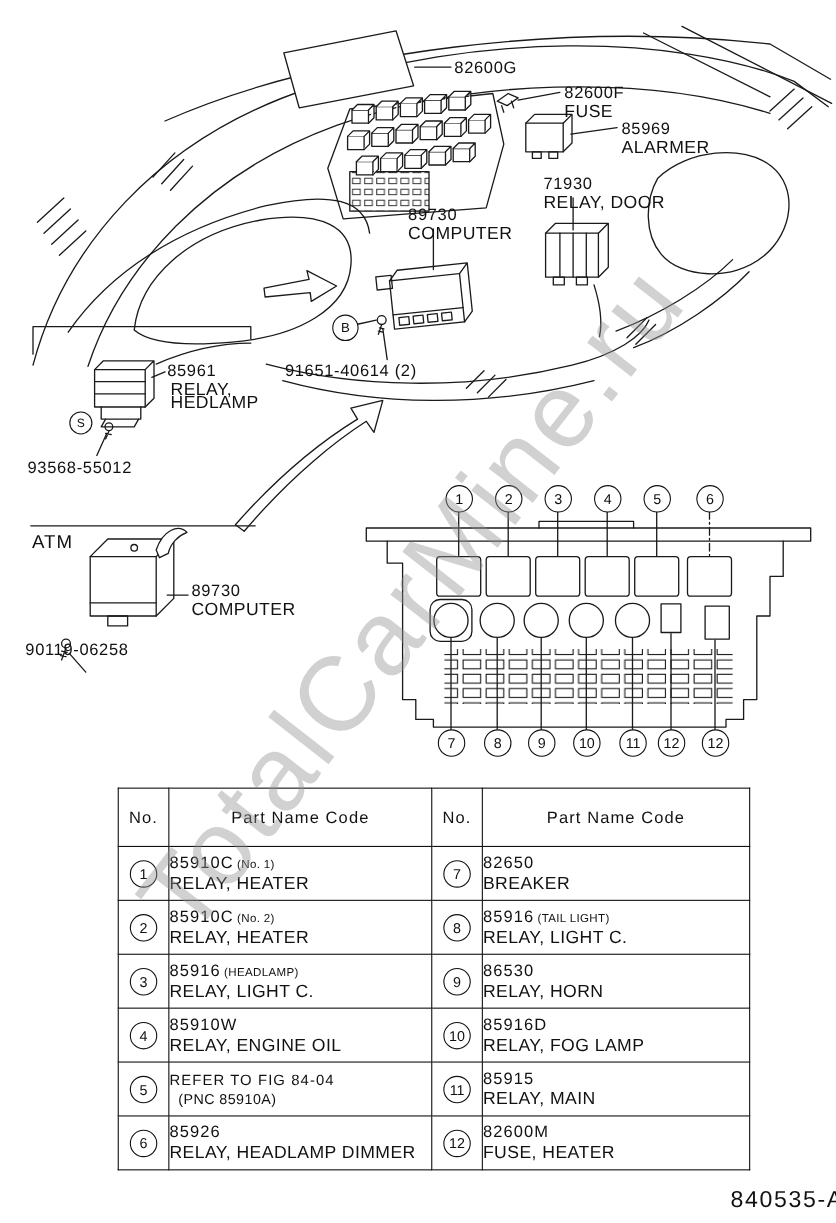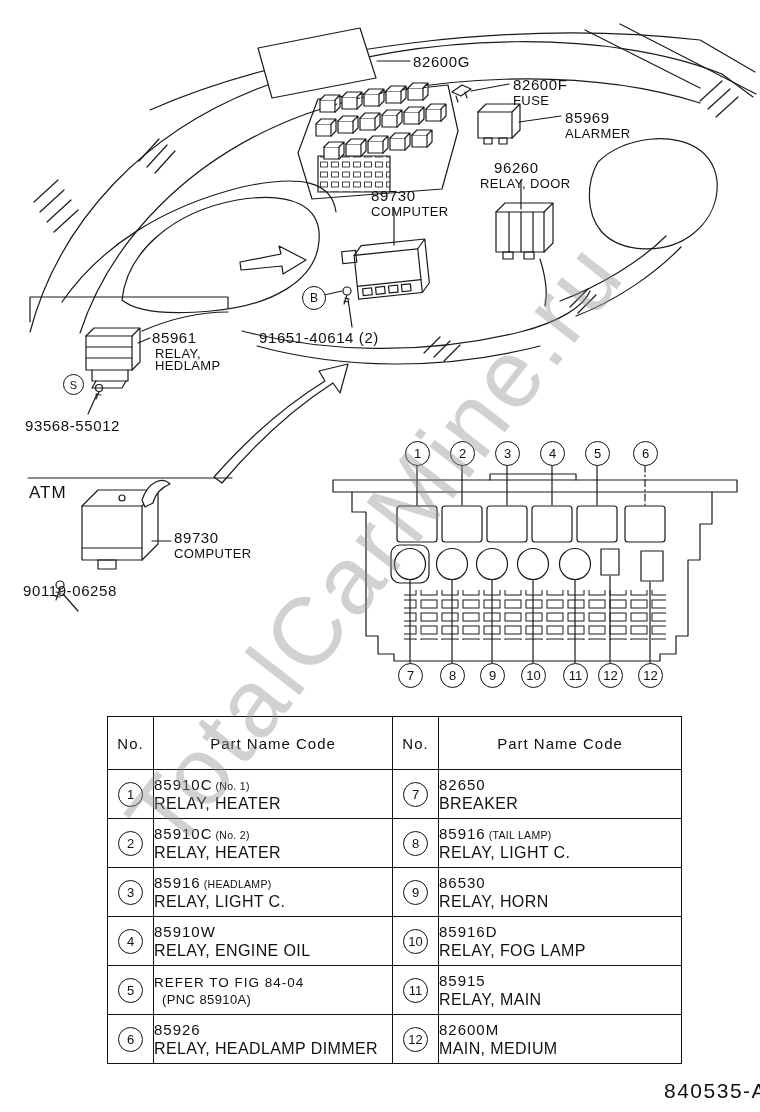--- a/index.html
+++ b/index.html
@@ -1,20 +1,20 @@
 <!DOCTYPE html>
 <html><head>
 <meta charset="utf-8">
 <style>
   html,body{margin:0;padding:0;background:#fff;}
   #page{position:relative;width:760px;height:1112px;background:#fff;overflow:hidden;
         font-family:Liberation Sans, sans-serif;color:#111;}
   .abs{position:absolute;white-space:nowrap;}
   .lbl{font-size:15px;letter-spacing:.6px;}
-  .sub{font-size:13px;letter-spacing:.4px;}
+  .sub{font-size:16px;letter-spacing:.4px;}
   .big{font-size:17px;letter-spacing:1px;}
   .callout{position:absolute;width:23px;height:23px;border:1.6px solid #111;border-radius:50%;
            background:#fff;display:flex;align-items:center;justify-content:center;
            font-size:13px;z-index:10;}
   .marker{position:absolute;width:19px;height:19px;border:1.4px solid #111;border-radius:50%;
           background:#fff;display:flex;align-items:center;justify-content:center;
           font-size:11px;z-index:10;}
   #watermark{position:absolute;left:375px;top:545px;transform:translate(-50%,-50%) rotate(-52deg);
              font-size:96px;letter-spacing:4px;color:rgba(145,145,145,.42);z-index:40;
              pointer-events:none;white-space:nowrap;}
@@ -180,22 +180,22 @@
       <path d="M 645,465 V 505" stroke-dasharray="7 3 1.5 3"></path>
       <path d="M 410,663 V 580 M 452,663 V 580 M 492,663 V 580 M 533,663 V 580 M 575,663 V 580 M 610,663 V 576 M 650,663 V 582"></path>
     </g>
   </svg>
 
   <div class="abs lbl" style="left:413px;top:53px;">82600G</div>
   <div class="abs lbl" style="left:513px;top:76px;">82600F</div>
   <div class="abs sub" style="left:513px;top:93px;">FUSE</div>
   <div class="abs lbl" style="left:565px;top:109px;">85969</div>
   <div class="abs sub" style="left:565px;top:126px;">ALARMER</div>
-  <div class="abs lbl" style="left:494px;top:159px;">96260</div>
-  <div class="abs sub" style="left:480px;top:176px;">RELAY, DOOR</div>
+  <div class="abs lbl" style="left:494px;top:159px;">71930</div>
+  <div class="abs sub" style="left:494px;top:176px;">RELAY, DOOR</div>
   <div class="abs lbl" style="left:371px;top:187px;">89730</div>
   <div class="abs sub" style="left:371px;top:204px;">COMPUTER</div>
   <div class="abs lbl" style="left:259px;top:329px;">91651-40614 (2)</div>
   <div class="marker" style="left:302px;top:286px;width:22px;height:22px;font-size:12px;">B</div>
   <div class="abs lbl" style="left:152px;top:329px;">85961</div>
   <div class="abs sub" style="left:155px;top:346px;">RELAY,</div>
   <div class="abs sub" style="left:155px;top:358px;">HEDLAMP</div>
   <div class="marker" style="left:63px;top:374px;">S</div>
   <div class="abs lbl" style="left:25px;top:417px;">93568-55012</div>
   <div class="abs big" style="left:29px;top:483px;">ATM</div>
@@ -246,21 +246,21 @@
         </td>
       </tr>
       <tr>
         <td class="no-cell"><span class="num-circle">2</span></td>
         <td class="part-cell">
           <div class="code-line"><span class="code">85910C</span><span class="paren">(No. 2)</span></div>
           <div class="pname">RELAY, HEATER</div>
         </td>
         <td class="no-cell"><span class="num-circle">8</span></td>
         <td class="part-cell">
-          <div class="code-line"><span class="code">85916</span><span class="paren">(TAIL LAMP)</span></div>
+          <div class="code-line"><span class="code">85916</span><span class="paren">(TAIL LIGHT)</span></div>
           <div class="pname">RELAY, LIGHT C.</div>
         </td>
       </tr>
       <tr>
         <td class="no-cell"><span class="num-circle">3</span></td>
         <td class="part-cell">
           <div class="code-line"><span class="code">85916</span><span class="paren">(HEADLAMP)</span></div>
           <div class="pname">RELAY, LIGHT C.</div>
         </td>
         <td class="no-cell"><span class="num-circle">9</span></td>
@@ -295,21 +295,21 @@
       </tr>
       <tr>
         <td class="no-cell"><span class="num-circle">6</span></td>
         <td class="part-cell">
           <div class="code-line"><span class="code">85926</span><span class="paren"></span></div>
           <div class="pname">RELAY, HEADLAMP DIMMER</div>
         </td>
         <td class="no-cell"><span class="num-circle">12</span></td>
         <td class="part-cell">
           <div class="code-line"><span class="code">82600M</span><span class="paren"></span></div>
-          <div class="pname">MAIN, MEDIUM</div>
+          <div class="pname">FUSE, HEATER</div>
         </td>
       </tr>
     </tbody>
   </table>
 
   <div id="docnum" class="abs" style="left:664px;top:1079px;">840535-A</div>
 
   <div id="watermark">TotalCarMine.ru</div>
 </div>
 

